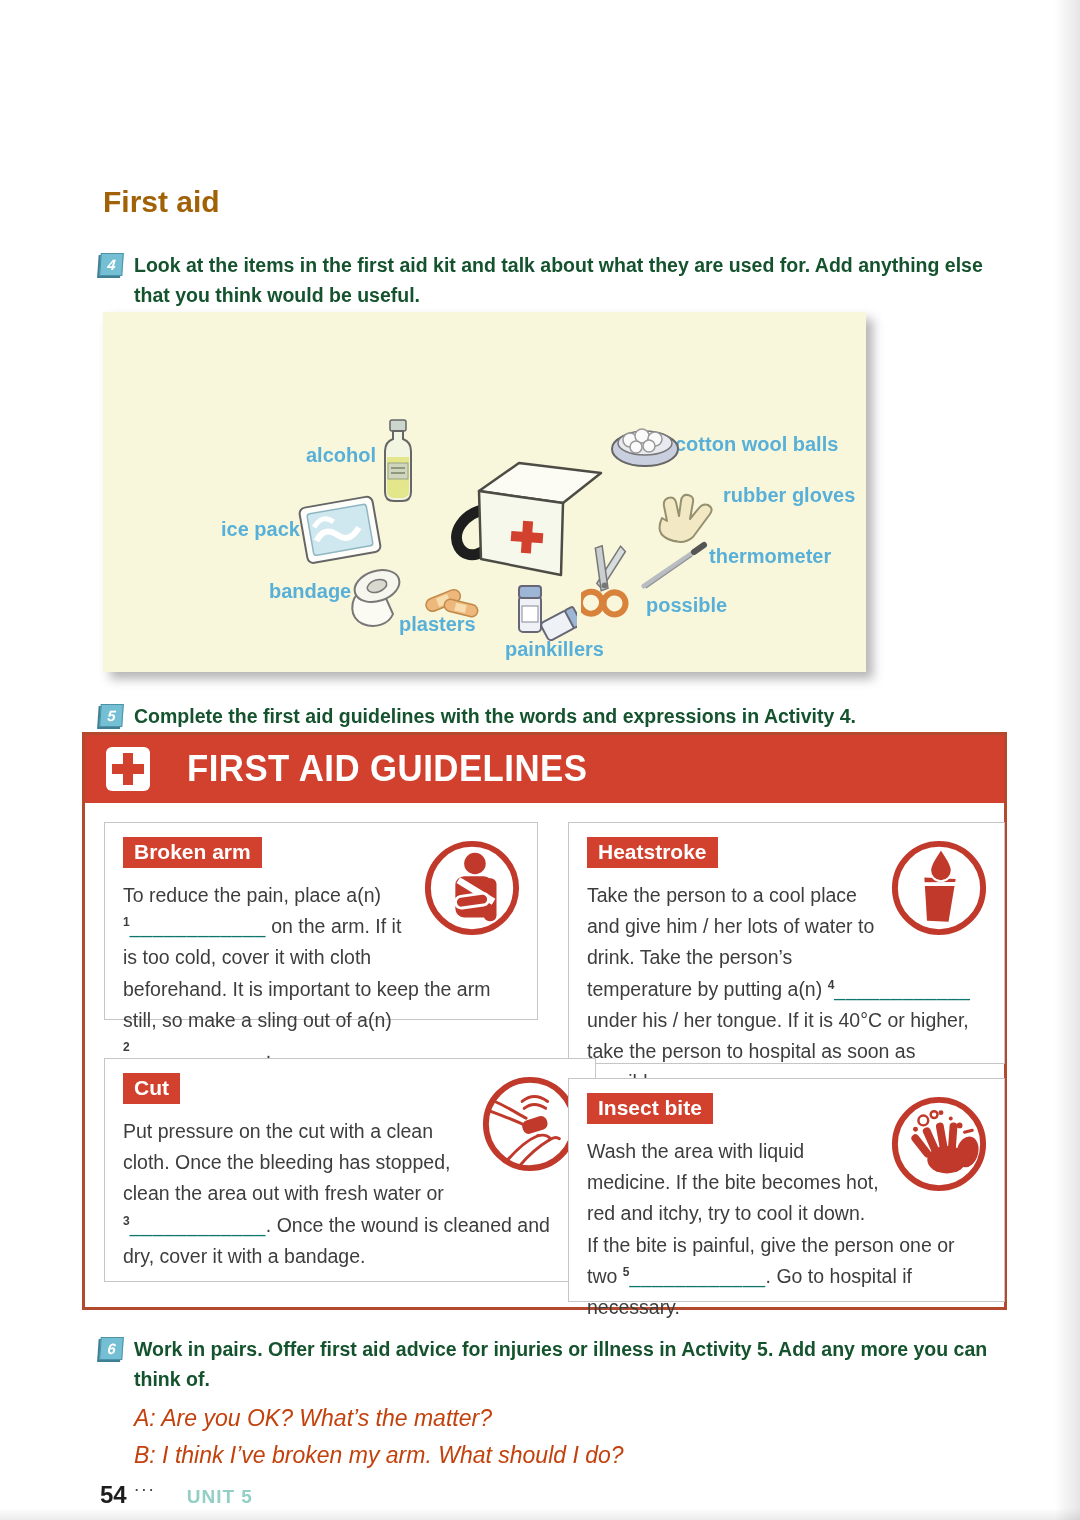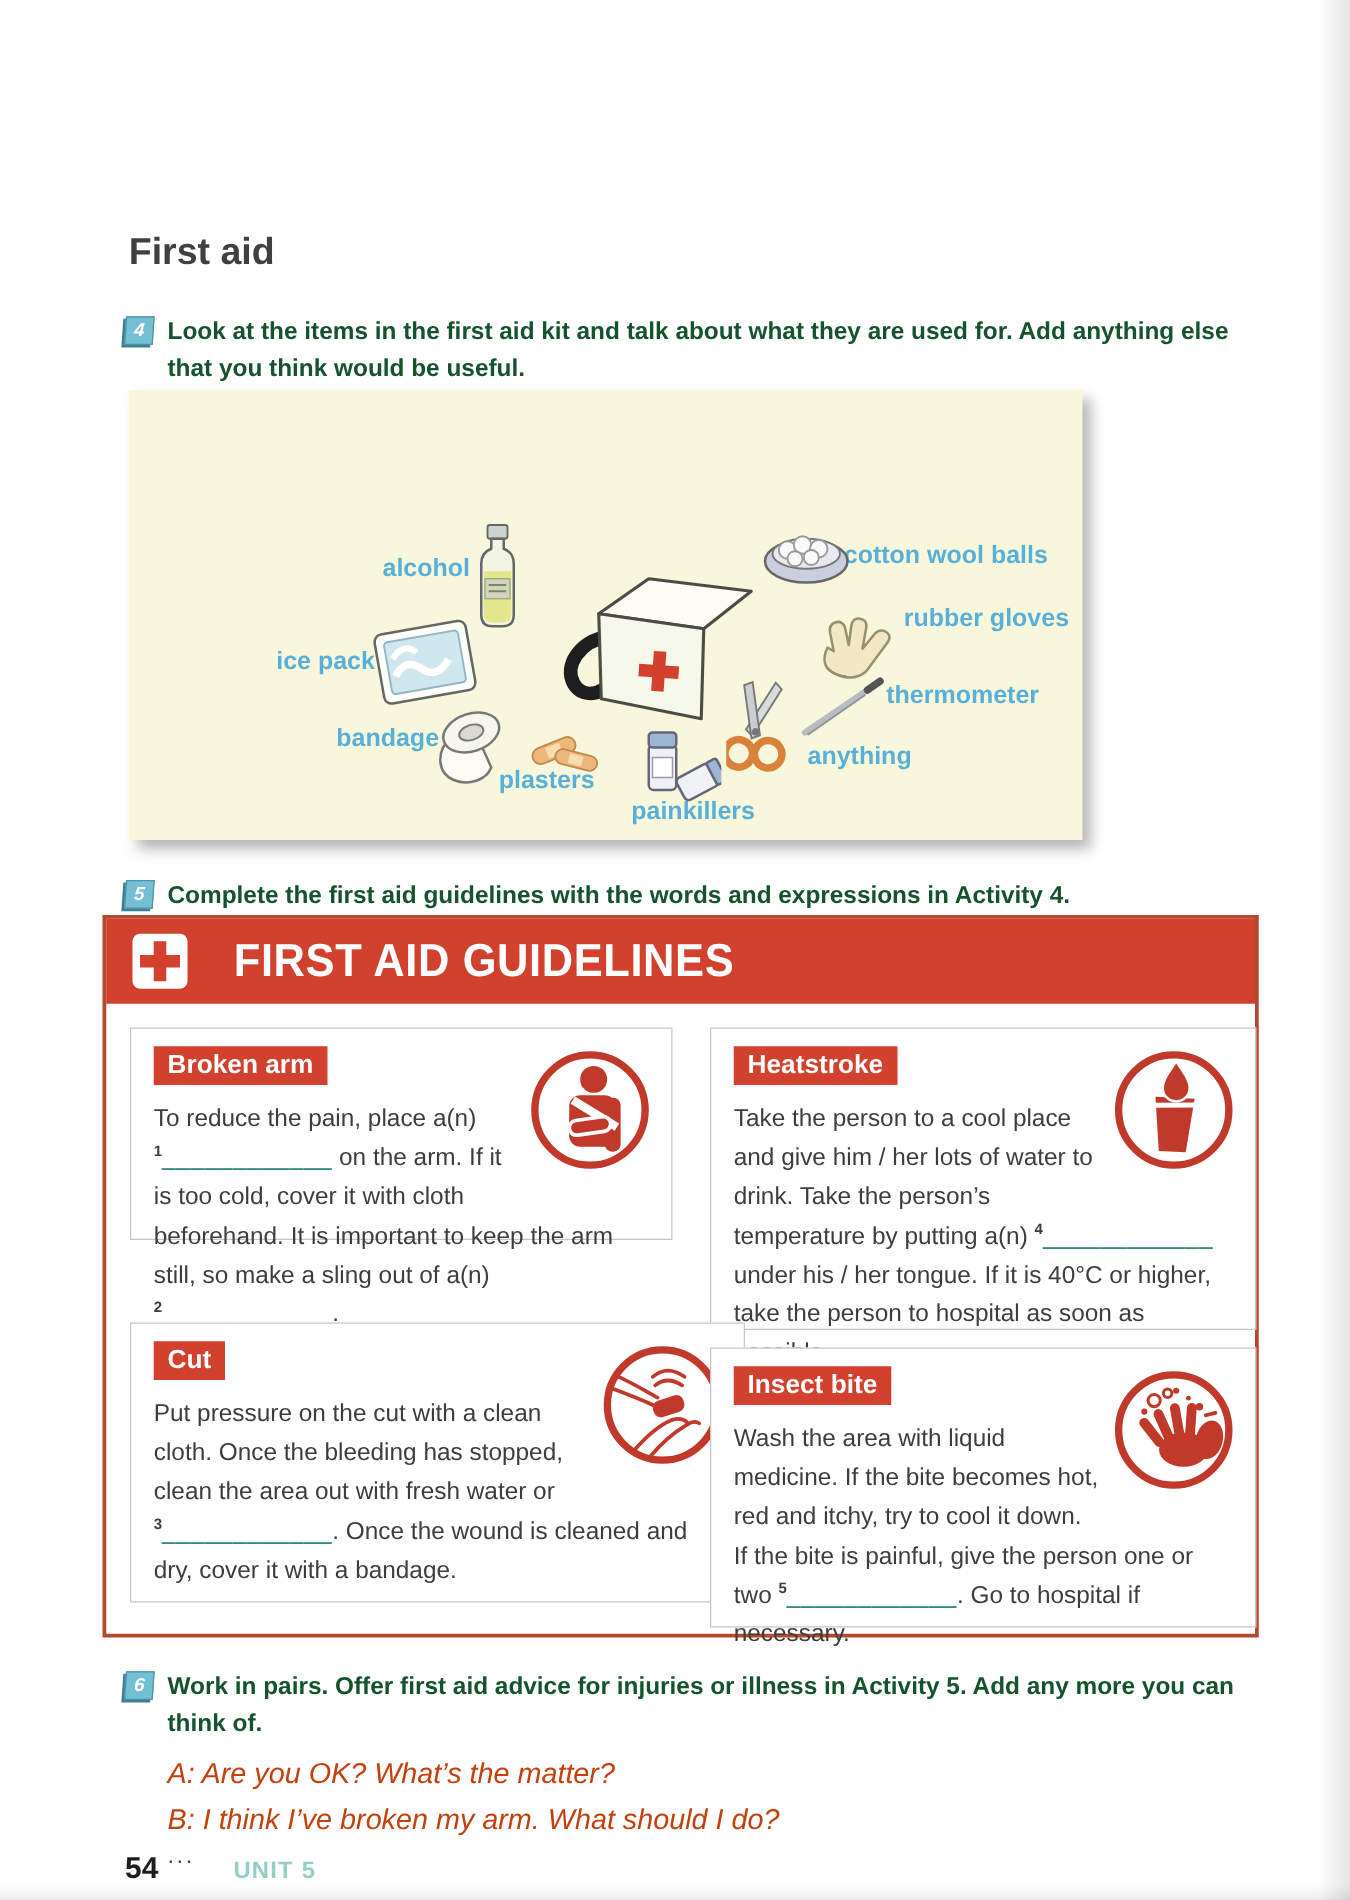--- a/index.html
+++ b/index.html
@@ -6,21 +6,21 @@
   html,body { background:#ffffff; }
   body { width:1080px; height:1520px; position:relative; overflow:hidden;
          font-family:"Liberation Sans","DejaVu Sans",sans-serif; color:#3d3d3d; }
 
   .page-edge-right { position:absolute; top:0; right:0; width:26px; height:100%;
     background:linear-gradient(to right, rgba(0,0,0,0), rgba(0,0,0,0.10)); }
   .page-edge-bottom { position:absolute; left:0; bottom:0; width:100%; height:12px;
     background:linear-gradient(to bottom, rgba(0,0,0,0), rgba(0,0,0,0.08)); }
 
   .page-title { position:absolute; left:103px; top:185px; font-size:30px; font-weight:bold;
-    color:#404040; }
+    color:#a16207; }
 
   
   .activity { position:absolute; display:flex; align-items:flex-start; }
   .badge { flex:0 0 auto; width:23px; height:23px; margin-top:3px; margin-right:11px;
     background:#74bfd3; border:1px solid #4d93a8; box-shadow:-2px 2px 0 #3f7f93;
     color:#fff; font-weight:bold; font-style:italic; font-size:15px;
     display:flex; align-items:center; justify-content:center; transform:skewX(-4deg); }
   .instr { font-size:19.5px; font-weight:bold; color:#14532d; line-height:1.55; }
 
   .act4 { left:100px; top:250px; width:905px; }
@@ -36,21 +36,21 @@
   .kit-art { position:absolute; }
 
   
   .guidelines { position:absolute; left:82px; top:732px; width:925px; height:578px;
     background:#fff; border:3px solid #b44a2d; }
   .g-banner { position:absolute; left:0; top:0; width:100%; height:68px; background:#d2402e;
     display:flex; align-items:center; padding-left:20px;text-align:center; }
   .g-banner h2 { color:#fff; font-size:37px; font-weight:bold; letter-spacing:0.5px;
     margin-left:36px; transform:scaleX(0.94); transform-origin:left center; }
   .g-box { position:absolute; border:1px solid #c6c6c6; background:#fff; padding:14px 16px 10px 18px; }
-  .g-broken { left:19px; top:87px; width:434px; height:170px; }
+  .g-broken { left:19px; top:87px; width:434px; height:198px; }
   .g-heat   { left:483px; top:87px; width:437px; height:242px; }
   .g-cut    { left:19px; top:323px; width:492px; height:224px; }
   .g-insect { left:483px; top:343px; width:437px; height:224px; }
   .g-icon { float:right; width:98px; height:98px; margin:2px 0 6px 10px; }
   .g-chip { display:inline-block; background:#d2402e; color:#fff; font-weight:bold;
     font-size:21px; padding:3px 11px 4px; }
   .g-text { margin-top:12px; font-size:19.5px; line-height:1.6; color:#3d3d3d; }
   .g-text sup { font-size:12px; font-weight:bold; }
   .blank { letter-spacing:0.5px; color:#0f766e; }
 
@@ -80,21 +80,21 @@
   <section class="kit-panel">
 
     <span class="kit-label" style="left:203px; top:132px;">alcohol</span>
     <span class="kit-label" style="left:572px; top:121px;">cotton wool balls</span>
     <span class="kit-label" style="left:620px; top:172px;">rubber gloves</span>
     <span class="kit-label" style="left:118px; top:206px;">ice pack</span>
     <span class="kit-label" style="left:606px; top:233px;">thermometer</span>
     <span class="kit-label" style="left:166px; top:268px;">bandage</span>
     <span class="kit-label" style="left:296px; top:301px;">plasters</span>
     <span class="kit-label" style="left:402px; top:326px;">painkillers</span>
-    <span class="kit-label" style="left:543px; top:282px;">anything</span>
+    <span class="kit-label" style="left:543px; top:282px;">possible</span>
 
     <svg class="kit-art" style="left:268px; top:106px;" width="54" height="86" viewBox="0 0 54 86">
       <rect x="19" y="2" width="16" height="11" rx="2" fill="#cdd6cd" stroke="#666" stroke-width="1.5"></rect>
       <path d="M22,13 h10 v8 q8,3 8,12 v41 q0,9 -9,9 h-8 q-9,0 -9,-9 v-41 q0,-9 8,-12 z" fill="#f2f5e2" stroke="#666" stroke-width="2"></path>
       <path d="M16,39 h22 v34 q0,7 -7,7 h-8 q-7,0 -7,-7 z" fill="#e3e68a"></path>
       <rect x="17" y="45" width="20" height="16" fill="#cfd6bd" stroke="#9aa384"></rect>
       <line x1="20" y1="50" x2="34" y2="50" stroke="#7d8468" stroke-width="1.5"></line>
       <line x1="20" y1="55" x2="34" y2="55" stroke="#7d8468" stroke-width="1.5"></line>
     </svg>
 

